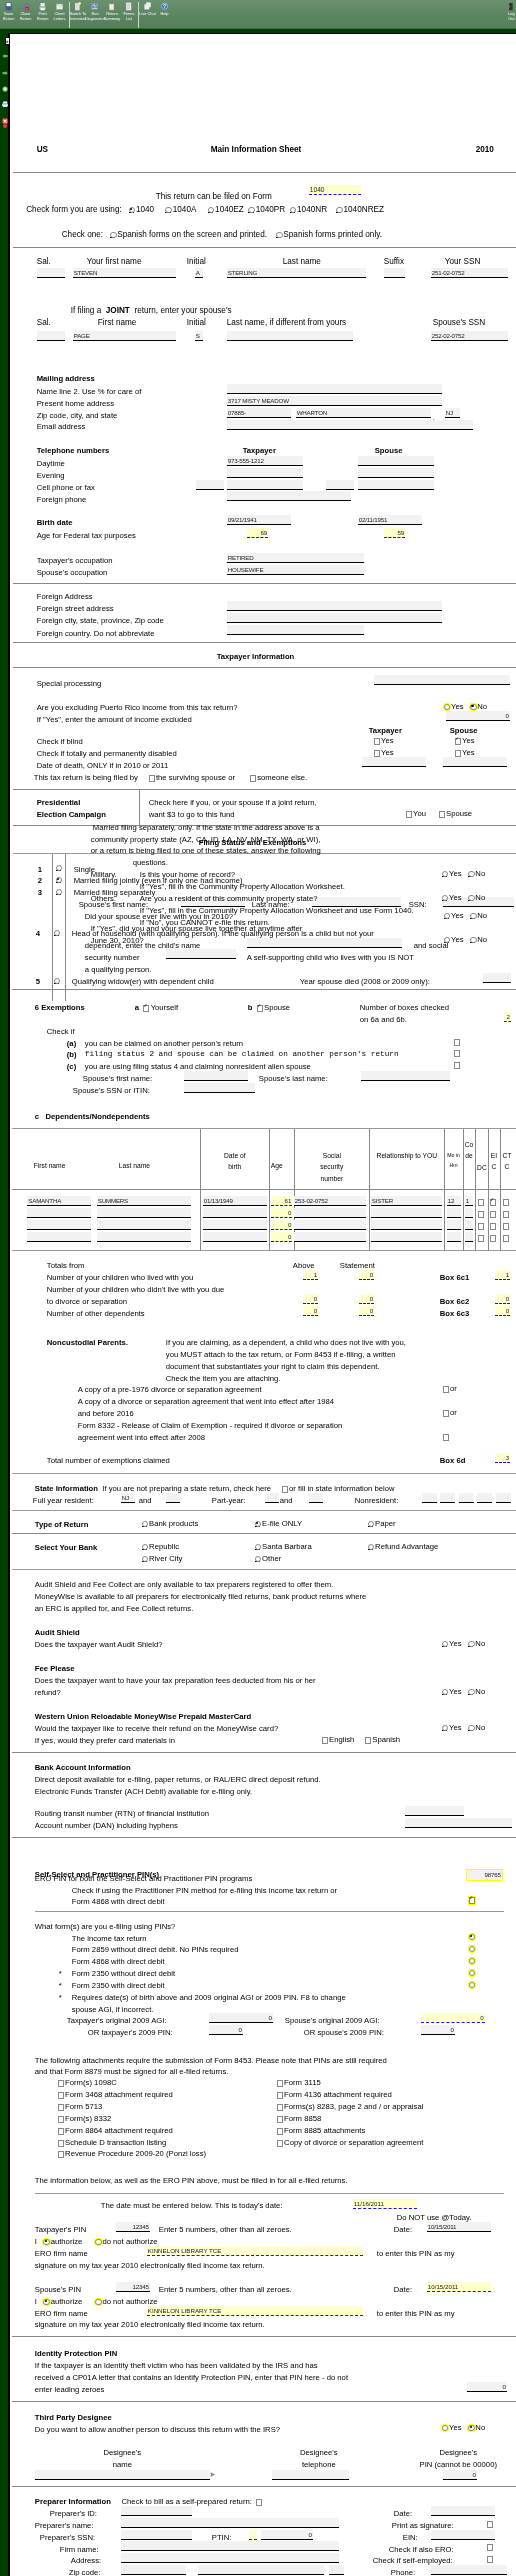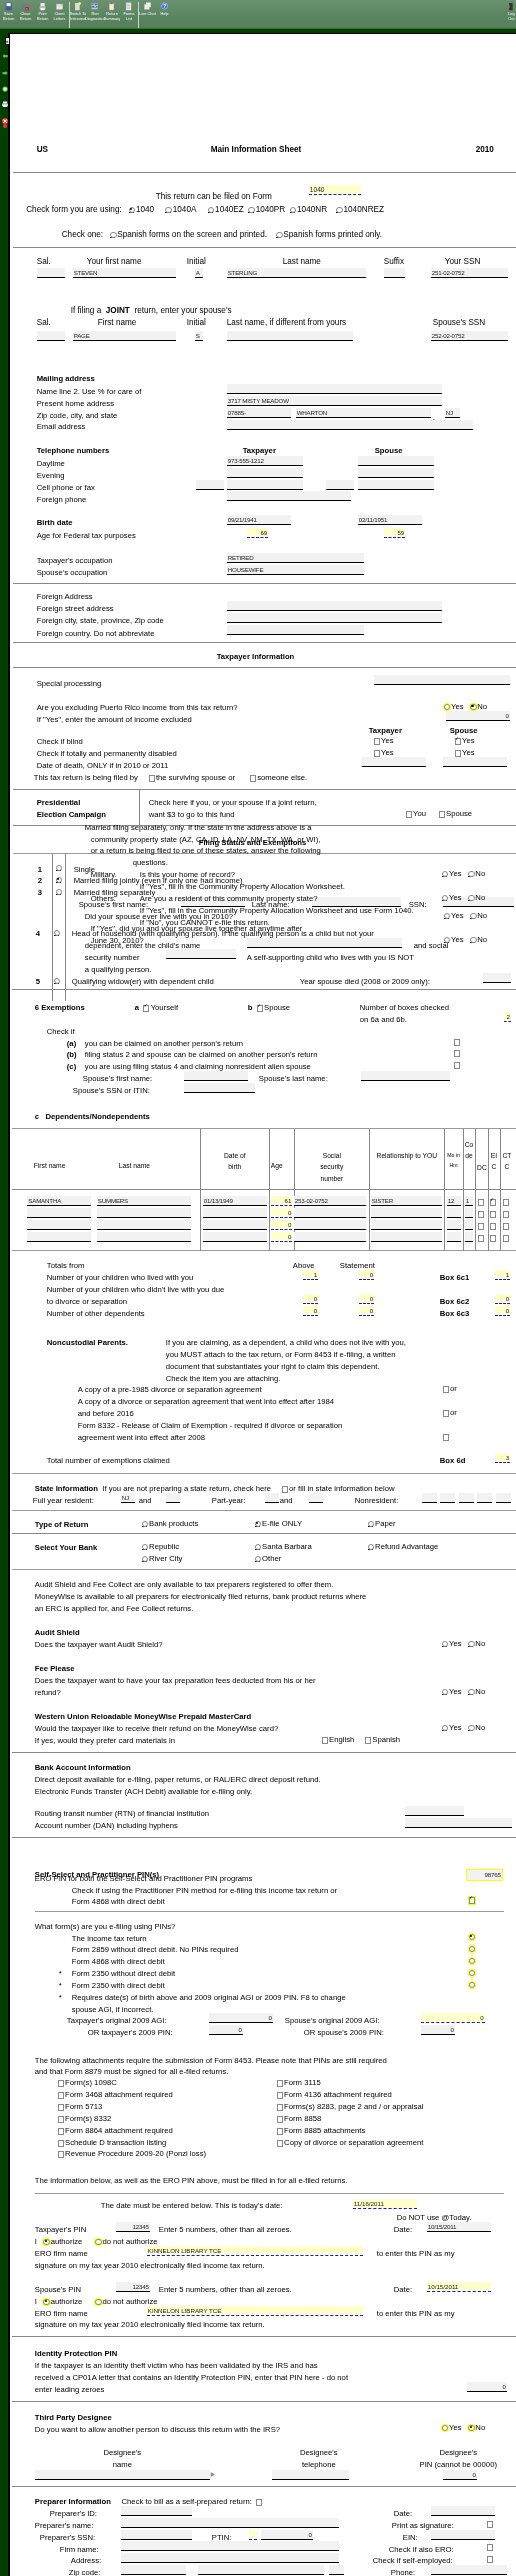--- a/index.html
+++ b/index.html
@@ -313,21 +313,21 @@
   <div class="abs" style="left:75px; top:878px;">Did your spouse ever live with you in 2010?</div>
   <div class="abs" style="left:434px; top:877px;"><span class="radio"></span><span>Yes</span>&nbsp;&nbsp;&nbsp;<span class="radio"></span><span>No</span></div>
   <div class="abs" style="left:81px; top:890px;">If "Yes",  did you and your spouse live together at anytime after</div>
   <div class="abs" style="left:81px; top:902px;">June 30, 2010?</div>
   <div class="abs" style="left:434px; top:901px;"><span class="radio"></span><span>Yes</span>&nbsp;&nbsp;&nbsp;<span class="radio"></span><span>No</span></div>
 
 </div>
 
 <div style="position:absolute; left:9.8px; top:814px; width:507px; height:2007px;">
 
-  <div class="abs" style="left:75px; top:8.8px;">Married filing separately,  only.   If the state in the address above is a</div>
+  <div class="abs" style="left:83px; top:8.8px;">Married filing separately,  only.   If the state in the address above is a</div>
   <div class="abs" style="left:81px; top:20.6px;">community property state  (AZ,  CA,  ID,  LA,  NV,  NM,  TX,  WA,  or  WI),</div>
   <div class="abs" style="left:81px; top:32px;">or a return is being filed to one of these states,  answer the following</div>
   <div class="abs" style="left:81px; top:44px;margin-left:42px;">questions.</div>
   <div class="abs" style="left:81px; top:56px;">Military.</div>
   <div class="abs" style="left:130px; top:56px;">Is this your home of record?</div>
   <div class="abs" style="left:432px; top:55px;"><span class="radio"></span><span>Yes</span>&nbsp;&nbsp;&nbsp;<span class="radio"></span><span>No</span></div>
   <div class="abs" style="left:130px; top:68px;">If "Yes",  fill in the Community Property Allocation Worksheet.</div>
   <div class="abs" style="left:81px; top:80px;">Others.</div>
   <div class="abs" style="left:130px; top:80px;">Are you a resident of this community property state?</div>
   <div class="abs" style="left:432px; top:79px;"><span class="radio"></span><span>Yes</span>&nbsp;&nbsp;&nbsp;<span class="radio"></span><span>No</span></div>
@@ -355,21 +355,21 @@
   <div class="abs" style="left:125px; top:189px;"><b>a</b>&nbsp;&nbsp;<span class="chk on dash"></span><span>Yourself</span></div>
   <div class="abs" style="left:238px; top:189px;"><b>b</b>&nbsp;&nbsp;<span class="chk on dash"></span><span>Spouse</span></div>
   <div class="abs" style="left:350px; top:189px;">Number of boxes checked</div>
   <div class="abs" style="left:350px; top:201px;">on 6a and 6b.</div>
   <div class="calc r" style="left:494px; top:198px; width:7.2px;">2</div>
   <div class="abs" style="left:37px; top:213px;">Check if</div>
   <div class="abs b" style="left:57px; top:225px;">(a)</div>
   <div class="abs" style="left:75px; top:225px;">you can be claimed on another person's return</div>
   <div class="abs" style="left:444px; top:223px;"><span class="chk"></span></div>
   <div class="abs b" style="left:57px; top:236px;">(b)</div>
-  <div class="abs" style="left:75px; top:236px;">filing status 2 and spouse can be claimed on another person's return</div>
+  <div class="abs" style="left:75px; top:236px;font-family:Liberation Mono, monospace;">filing status 2 and spouse can be claimed on another person's return</div>
   <div class="abs" style="left:444px; top:234px;"><span class="chk"></span></div>
   <div class="abs b" style="left:57px; top:248px;">(c)</div>
   <div class="abs" style="left:75px; top:248px;">you are using filing status 4 and claiming nonresident alien spouse</div>
   <div class="abs" style="left:444px; top:246px;"><span class="chk"></span></div>
   <div class="abs" style="left:73px; top:260px;">Spouse's first name:</div>
   <div class="fld thin" style="left:174px; top:257px; width:64px;"></div>
   <div class="abs" style="left:249px; top:260px;">Spouse's last name:</div>
   <div class="fld thin" style="left:351px; top:257px; width:89px;"></div>
   <div class="abs" style="left:63px; top:272px;">Spouse's SSN or ITIN:</div>
   <div class="fld" style="left:174px; top:269px; width:71px;"></div>
@@ -471,21 +471,21 @@
   <div class="calc r" style="left:293px; top:492px; width:15.5px;">0</div>
   <div class="calc r" style="left:349px; top:492px; width:15.5px;">0</div>
   <div class="abs b" style="left:430px; top:495px;">Box 6c3</div>
   <div class="calc r" style="left:485px; top:492px; width:15.5px;">0</div>
 
   <div class="abs b" style="left:37px; top:524px;">Noncustodial Parents.</div>
   <div class="abs" style="left:156px; top:524px;">If you are claiming,  as a dependent,  a child who does not live with you,</div>
   <div class="abs" style="left:156px; top:536px;">you MUST attach to the tax return,  or Form 8453 if e-filing,  a written</div>
   <div class="abs" style="left:156px; top:548px;">document that substantiates your right to claim this dependent.</div>
   <div class="abs" style="left:156px; top:560px;">Check the item you are attaching.</div>
-  <div class="abs" style="left:68px; top:571px;">A copy of a pre-1985 divorce or separation agreement</div>
+  <div class="abs" style="left:68px; top:571px;">A copy of a pre-1976 divorce or separation agreement</div>
   <div class="abs" style="left:433px; top:570px;"><span class="chk"></span><span>or</span></div>
   <div class="abs" style="left:68px; top:583px;">A copy of a divorce or separation agreement that went into effect after 1984</div>
   <div class="abs" style="left:68px; top:595px;">and before 2016</div>
   <div class="abs" style="left:433px; top:594px;"><span class="chk"></span><span>or</span></div>
   <div class="abs" style="left:68px; top:607px;">Form 8332 - Release of Claim of Exemption - required if divorce or separation</div>
   <div class="abs" style="left:68px; top:619px;">agreement went into effect after 2008</div>
   <div class="abs" style="left:433px; top:618px;"><span class="chk"></span></div>
   <div class="abs" style="left:37px; top:642px;">Total number of exemptions claimed</div>
   <div class="abs b" style="left:430px; top:642px;">Box 6d</div>
   <div class="calc r" style="left:485px; top:639px; width:15.5px;">3</div>

